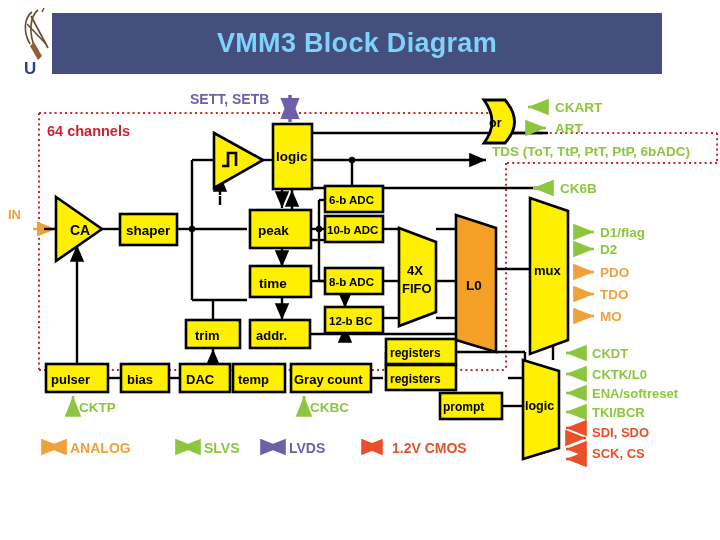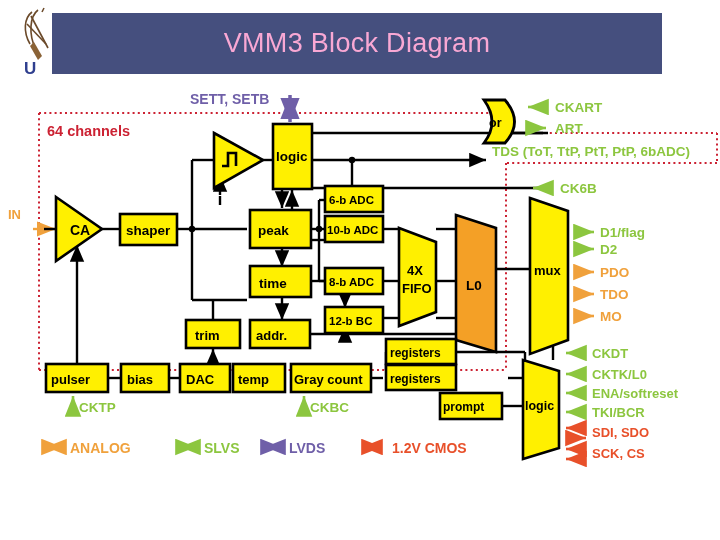--- a/index.html
+++ b/index.html
@@ -1,21 +1,21 @@
 <!DOCTYPE html>
 <html><head>
 <meta charset="utf-8">
 <style>
   html,body{margin:0;padding:0;}
   body{width:720px;height:540px;background:#ffffff;
        font-family:"Liberation Sans",sans-serif;overflow:hidden;position:relative;}
   #slide{position:absolute;left:0;top:0;width:720px;height:540px;}
   .titlebar{position:absolute;left:52px;top:13px;width:610px;height:61px;
             background:#454f7e;display:flex;align-items:center;justify-content:center;}
-  .titlebar .ttxt{color:#f9a8d4;font-size:27px;font-weight:normal;letter-spacing:.3px;}
+  .titlebar .ttxt{color:#7dd3fc;font-size:27px;font-weight:bold;letter-spacing:.3px;}
   .logo{position:absolute;left:18px;top:4px;width:42px;height:78px;}
   .logo .u{position:absolute;left:6px;top:56px;font-size:17px;font-weight:bold;
            color:#2f3f8f;line-height:1;}
   svg{position:absolute;left:0;top:0;}
   text{font-family:"Liberation Sans",sans-serif;font-weight:bold;}
 </style>
 </head>
 <body>
 
 <div id="slide">

